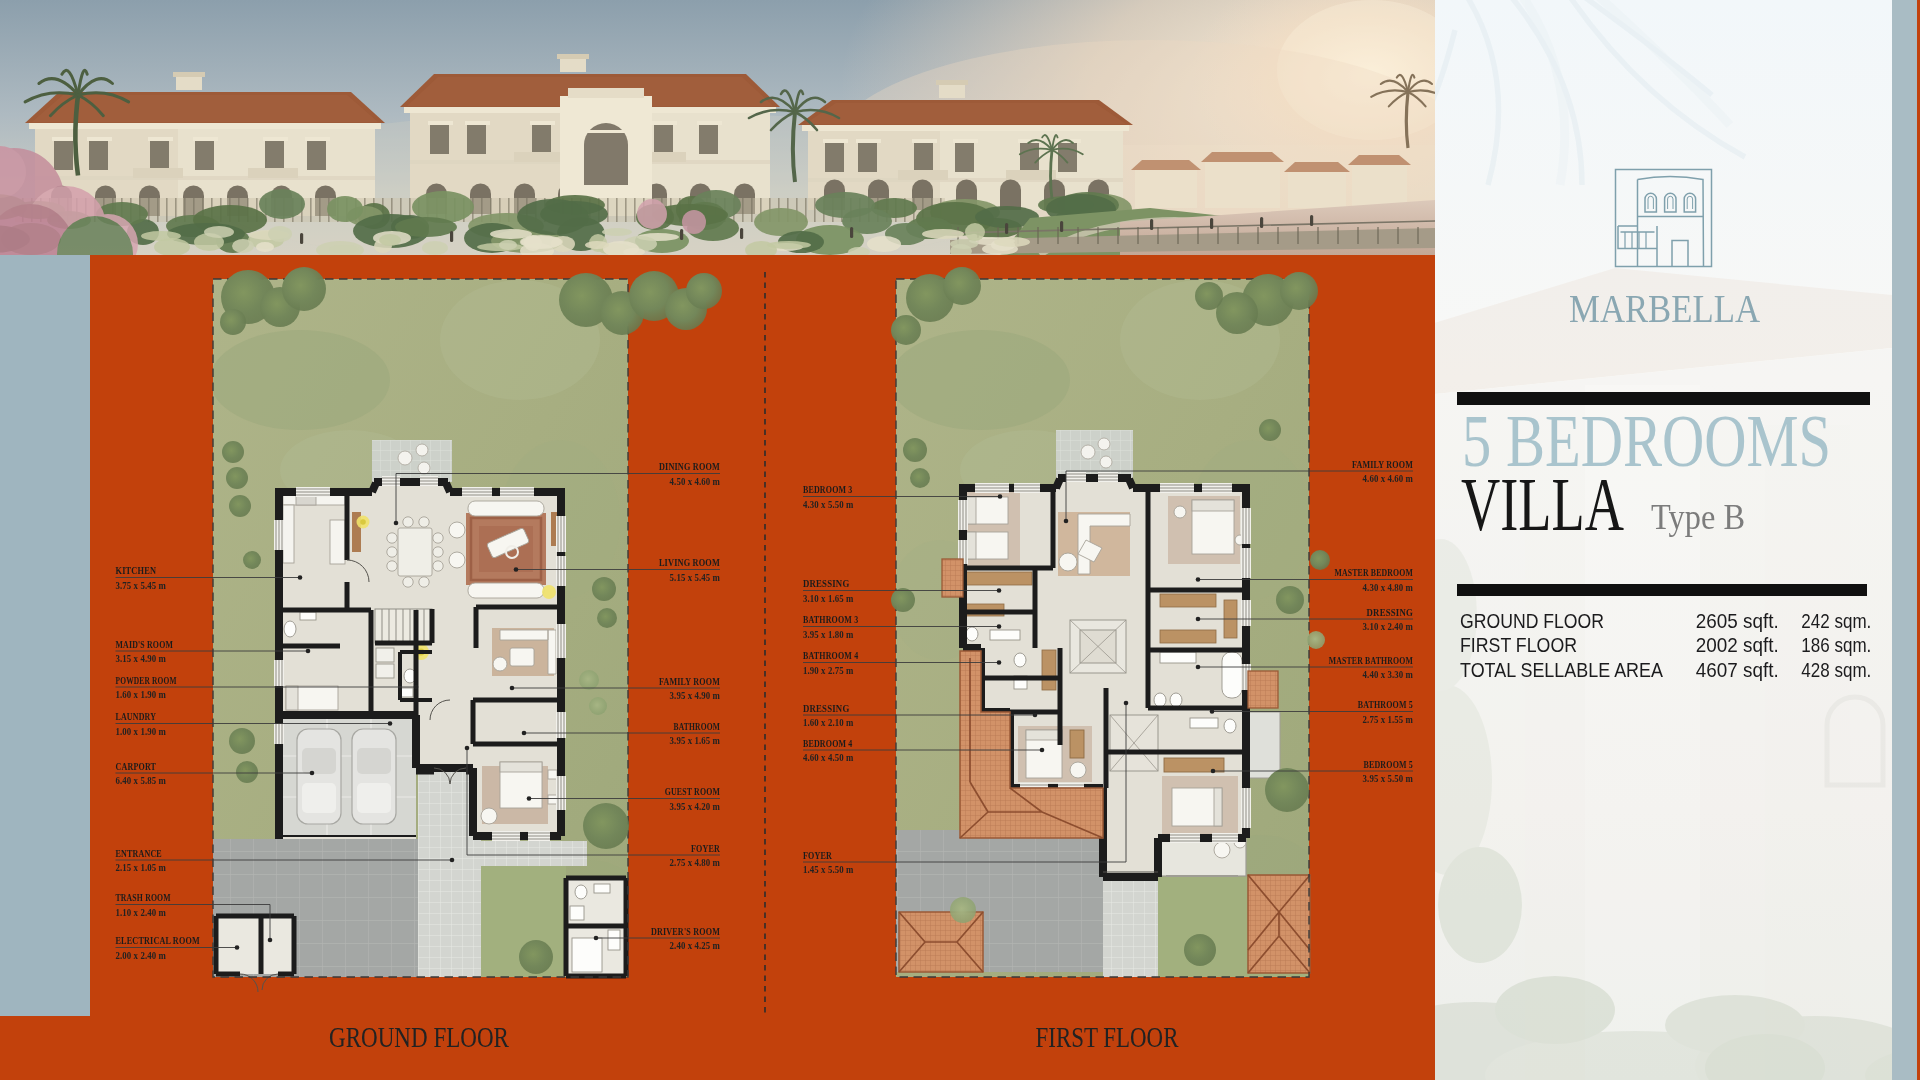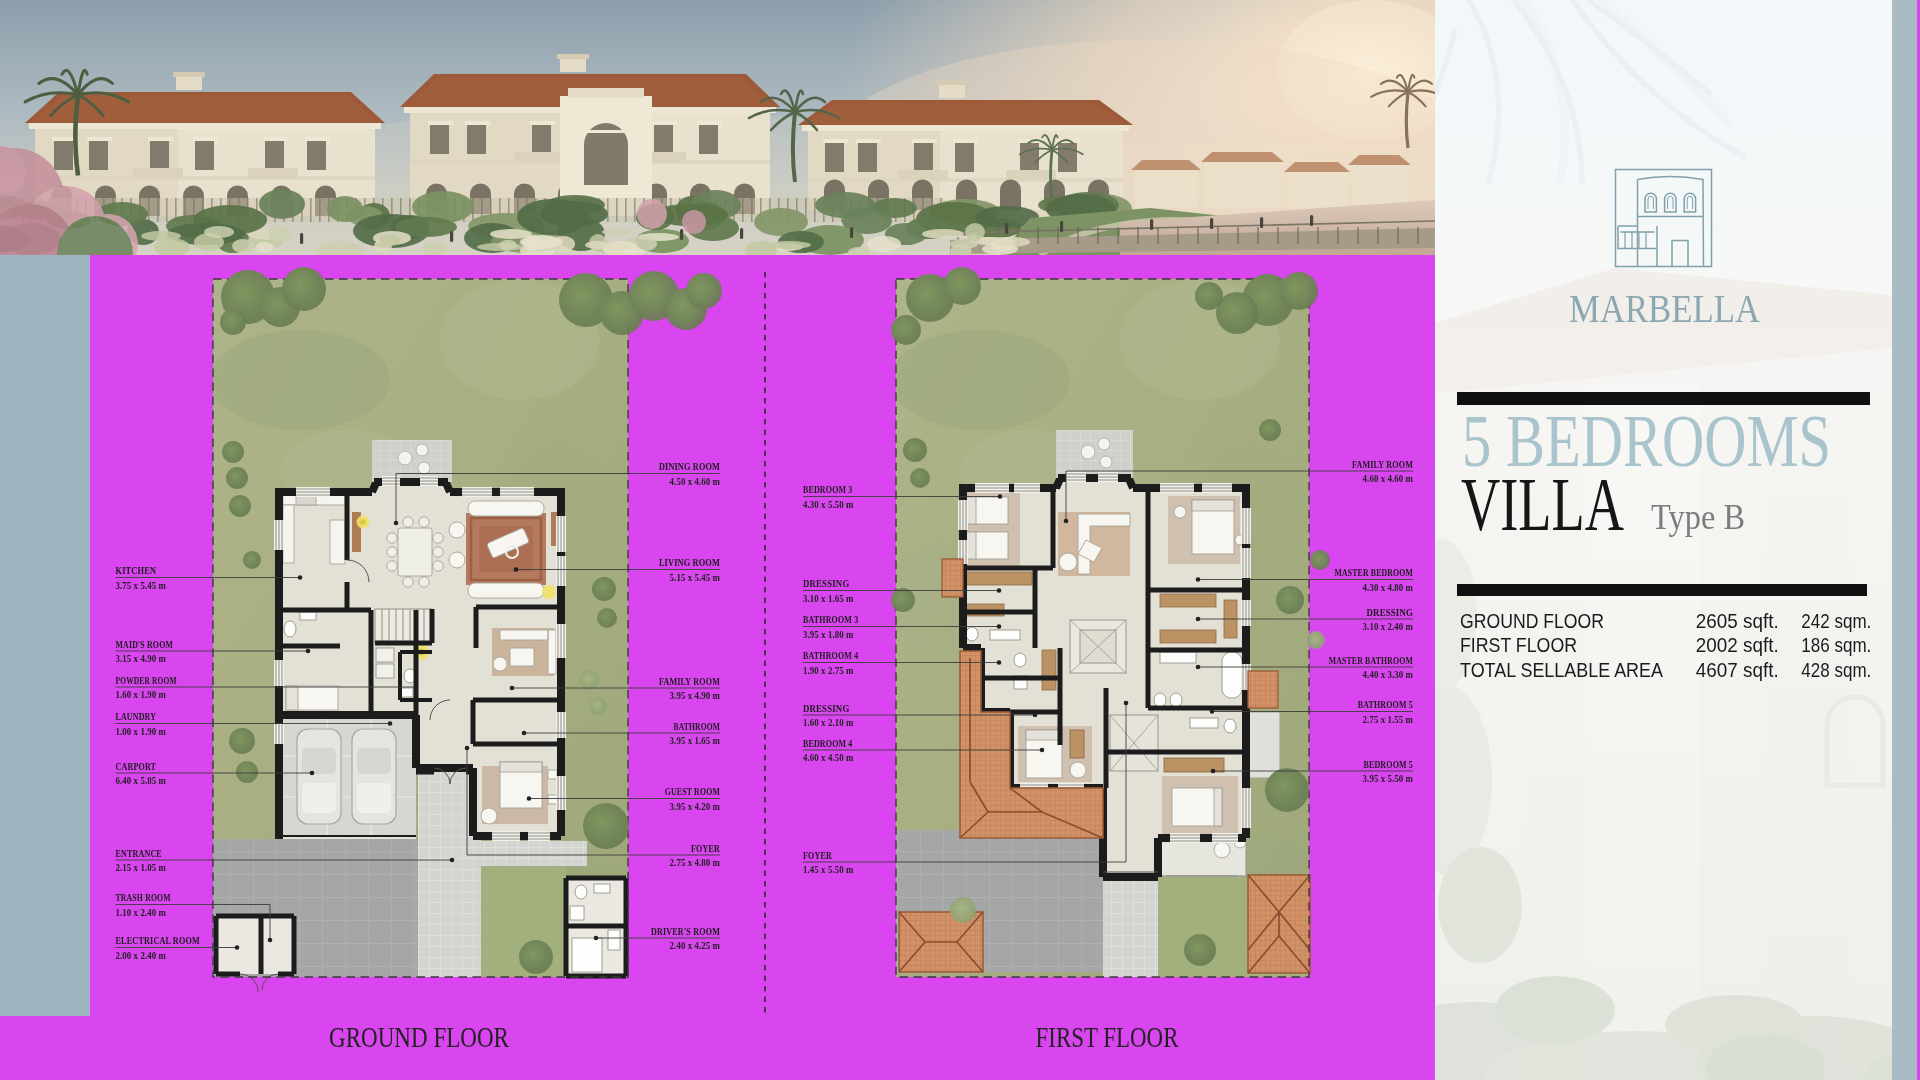--- a/index.html
+++ b/index.html
@@ -1,15 +1,15 @@
 <!DOCTYPE html>
 <html><head><meta charset="utf-8">
 <style>
 html,body{margin:0;padding:0;}
-.page{position:relative;width:1920px;height:1080px;background:#d946ef;overflow:hidden;font-family:"Liberation Serif",serif;}
+.page{position:relative;width:1920px;height:1080px;background:#c2410c;overflow:hidden;font-family:"Liberation Serif",serif;}
 .abs{position:absolute;}
 svg text.lbl{font-family:"Liberation Serif",serif;font-size:9.6px;font-weight:bold;letter-spacing:.2px;fill:#1b1b1b;}
 svg text.dim{font-family:"Liberation Serif",serif;font-size:9.4px;font-weight:bold;letter-spacing:.1px;fill:#222;}
 svg path.leader{stroke:#3c3c3c;stroke-width:.9;fill:none;}
 svg text.cap{font-family:"Liberation Serif",serif;font-size:29px;fill:#222;}
 .wall{stroke:#1c1c1c;fill:none;}
 </style></head>
 <body>
 <div class="page">
 

